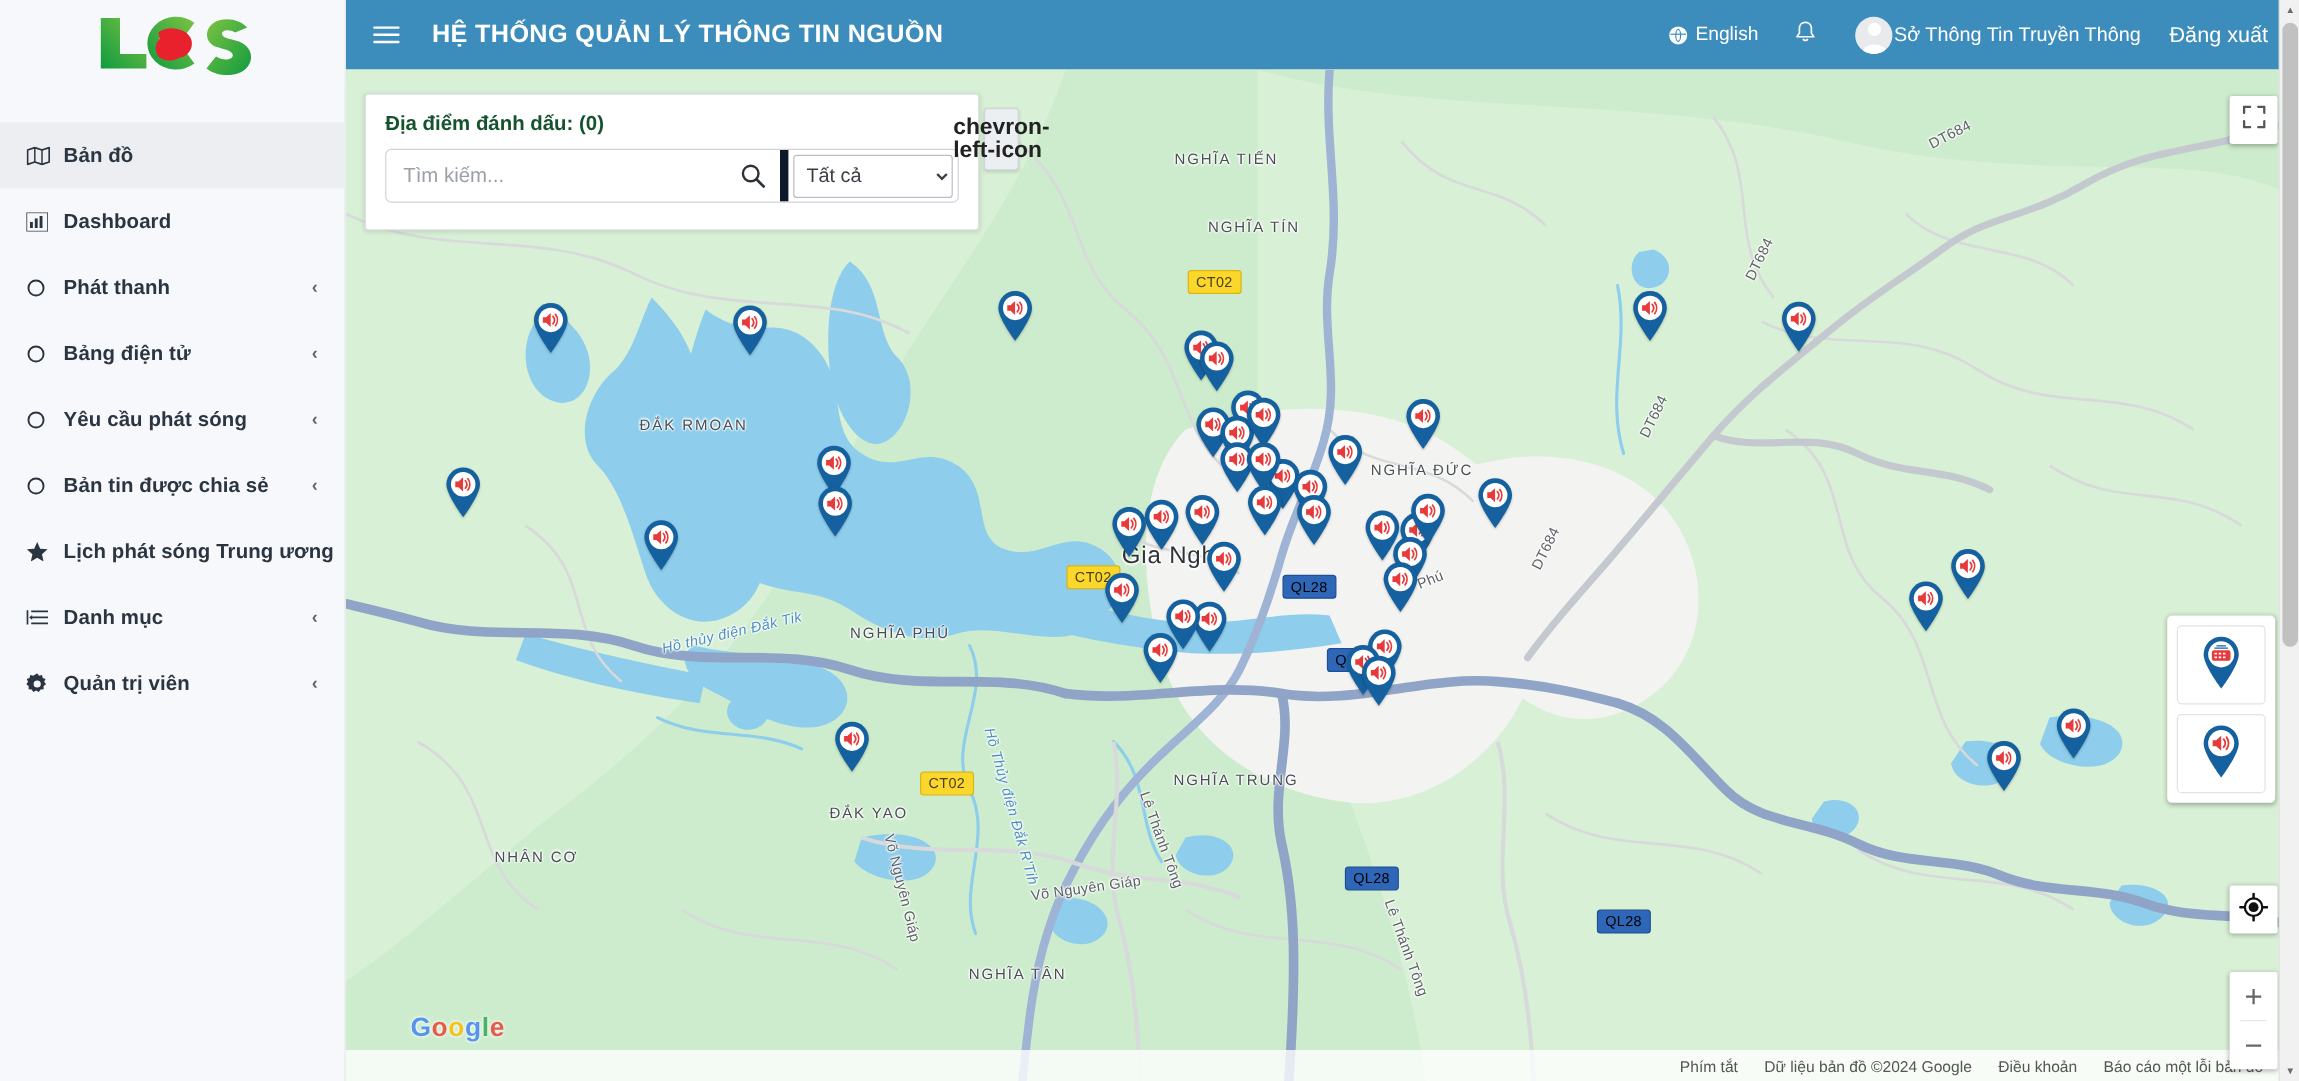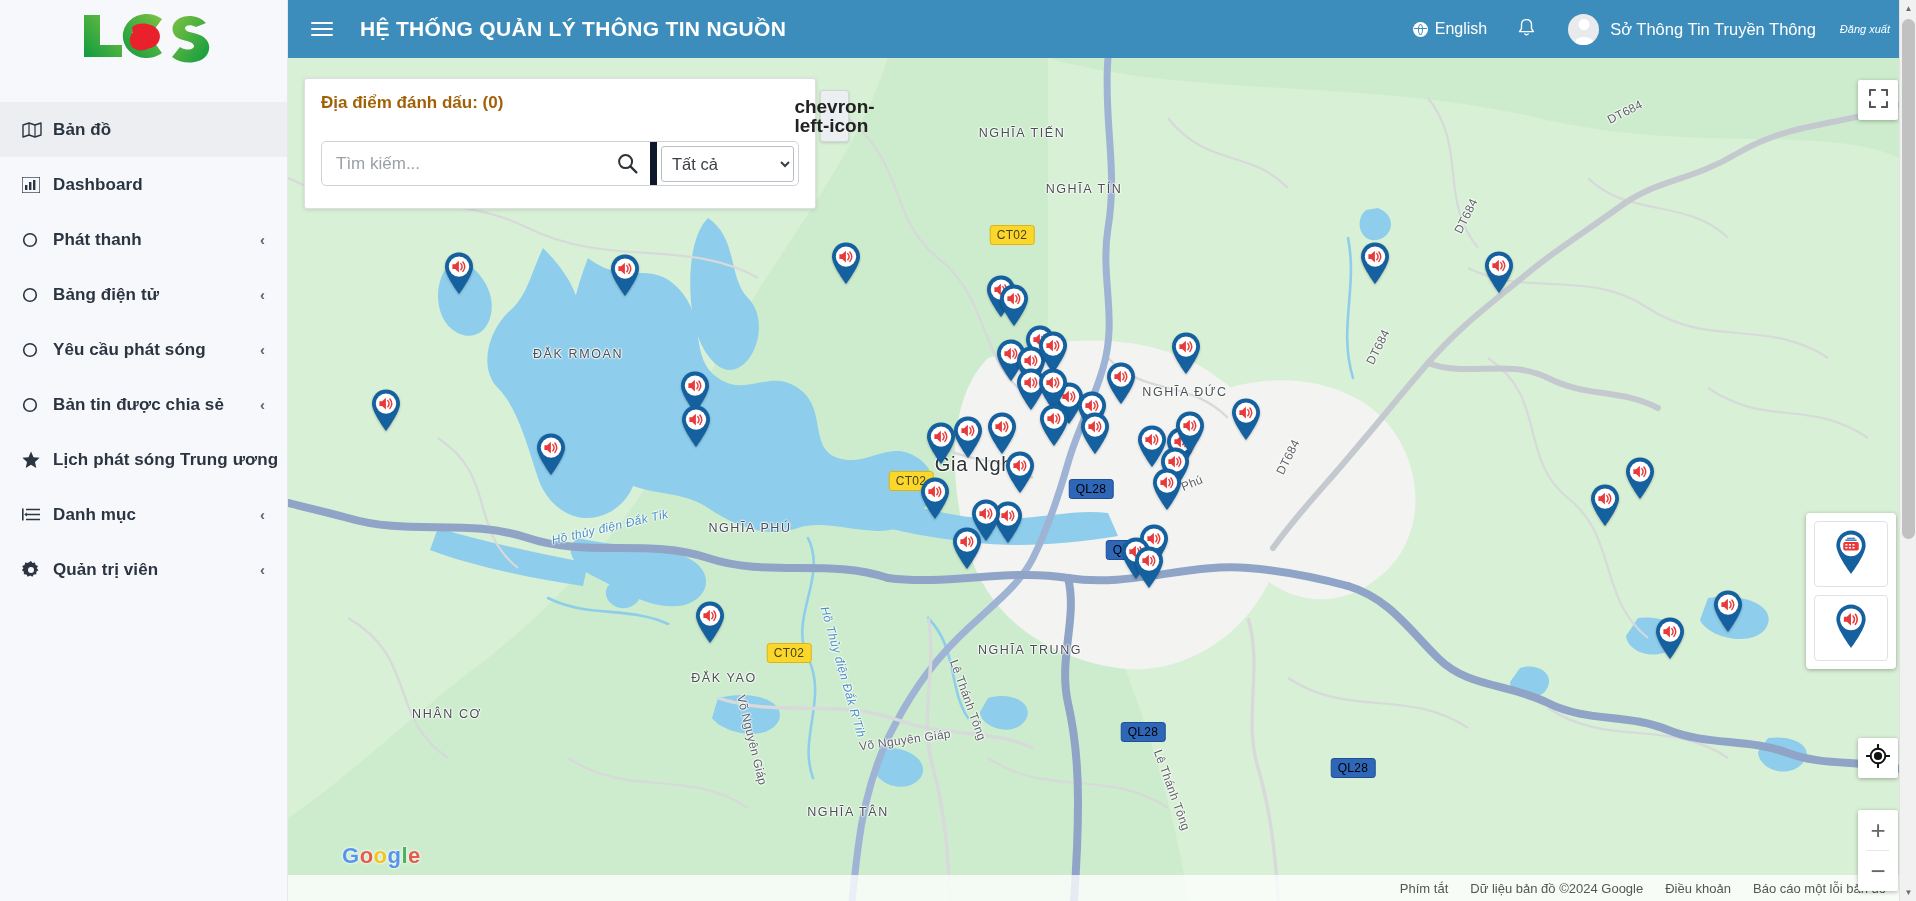--- a/index.html
+++ b/index.html
@@ -65,35 +65,35 @@
   }
   .globe::before {
     content: ""; position: absolute; inset: 2px 5px; border-radius: 50%;
     border: 1.4px solid #3d8dbc;
   }
   .globe::after {
     content: ""; position: absolute; left: 1px; right: 1px; top: 6.5px;
     height: 1.4px; background: #3d8dbc;
   }
   .bell { padding: 0 16px; cursor: pointer; font-size: 19px; line-height: 1; }
-  .userblk { display: flex; align-items: center; gap: 11px; padding: 0 12px 0 16px; cursor: pointer; }
+  .userblk { display: flex; align-items: center; gap: 1px; padding: 0 12px 0 16px; cursor: pointer; }
   .avatar {
     width: 31px; height: 31px; border-radius: 50%; background: #e9eaec;
     position: relative; overflow: hidden; flex: 0 0 31px;
   }
   .avatar::before {
     content: ""; position: absolute; top: 5px; left: 50%; transform: translateX(-50%);
     width: 11px; height: 11px; border-radius: 50%; background: #fff;
   }
   .avatar::after {
     content: ""; position: absolute; bottom: -6px; left: 50%; transform: translateX(-50%);
     width: 20px; height: 14px; border-radius: 50% 50% 0 0; background: #fff;
   }
   .uname { font-size: 16.5px; white-space: nowrap; }
-  .logout { font-size: 11px; padding: 0 14px 0 12px; cursor: pointer; white-space: nowrap; font-style: italic; }
+  .logout { font-size: 18px; padding: 0 14px 0 12px; cursor: pointer; white-space: nowrap; }
 
   
   .maparea { flex: 1 1 auto; position: relative; overflow: hidden; background: #cdeccd; }
   .mapcanvas { position: absolute; inset: 0; }
   .land { position: absolute; inset: 0; background: #c9ecc9; }
   .svgmap { position: absolute; inset: 0; width: 100%; height: 100%; }
 
   
   .pin { position: absolute; width: 34px; height: 44px; transform: translate(-50%, -100%); }
   .pin svg { display: block; width: 34px; height: 44px; filter: drop-shadow(0 1px 1px rgba(0,0,0,.25)); }
@@ -119,21 +119,21 @@
   }
   .shield.yellow { background: #fbd72b; color: #4a4118; border-color: #d9b516; }
 
   
   .searchpanel {
     position: absolute; left: 16px; top: 20px; width: 512px;
     background: #fff; border: 1px solid #dcdfe3; border-radius: 3px;
     box-shadow: 0 1px 4px rgba(0,0,0,.12); z-index: 20;
     padding: 14px 16px 22px 16px;
   }
-  .sp-title { font-size: 17px; font-weight: bold; color: #a16207; margin-bottom: 28px; }
+  .sp-title { font-size: 17px; font-weight: bold; color: #14532d; margin-bottom: 11px; }
   .sp-row { display: flex; border: 1px solid #cfd3d8; border-radius: 5px; overflow: hidden; height: 45px; }
   .sp-input-wrap { flex: 1 1 auto; display: flex; align-items: center; padding: 0 12px 0 14px; }
   .sp-input {
     flex: 1 1 auto; border: none; outline: none; font-size: 17px; color: #444;
     font-family: "Liberation Sans", sans-serif; background: transparent;
   }
   .sp-input::placeholder { color: #9aa0a6; }
   .sp-search-btn { cursor: pointer; display: flex; align-items: center; padding-left: 6px; color: #2d3238; }
   .sp-sel-wrap { flex: 0 0 148px; border-left: 7px solid #0f172a; display: flex; align-items: center; padding: 4px; justify-content: center; }
   .sp-select {
@@ -466,21 +466,21 @@
           <g fill="none" stroke="#d7d9da" stroke-width="3.4">
             <path d="M430 640 C490 660 550 640 610 662 C660 680 700 670 745 690"></path>
             <path d="M640 560 C650 610 630 660 645 710 C656 750 660 790 662 843"></path>
             <path d="M960 560 C975 610 955 660 970 710 C982 750 988 800 990 843"></path>
           </g>
         </svg>
       </div>
 
       <div id="map-labels">
           <div class="mlabel" style="left: 734px; top: 75px;">NGHĨA TIẾN</div>
-          <div class="mlabel" style="left: 796px; top: 131px;">NGHĨA TÍN</div>
+          <div class="mlabel" style="left: 757px; top: 131px;">NGHĨA TÍN</div>
           <div class="mlabel" style="left: 290px; top: 296px;">ĐẮK RMOAN</div>
           <div class="mlabel" style="left: 897px; top: 334px;">NGHĨA ĐỨC</div>
           <div class="mlabel" style="left: 462px; top: 470px;">NGHĨA PHÚ</div>
           <div class="mlabel" style="left: 159px; top: 656px;">NHÂN CƠ</div>
           <div class="mlabel" style="left: 436px; top: 620px;">ĐẮK YAO</div>
           <div class="mlabel" style="left: 560px; top: 754px;">NGHĨA TÂN</div>
           <div class="mlabel" style="left: 742px; top: 592px;">NGHĨA TRUNG</div>
           <div class="mlabel city" style="left: 695px; top: 406px;">Gia Nghĩa</div>
           <div class="mlabel water" style="left: 322px; top: 469px; transform: translate(-50%, -50%) rotate(-13deg);">Hồ thủy điện Đắk Tik</div>
           <div class="mlabel water" style="left: 555px; top: 614px; transform: translate(-50%, -50%) rotate(74deg);">Hồ Thủy điện Đắk R'Tih</div>

